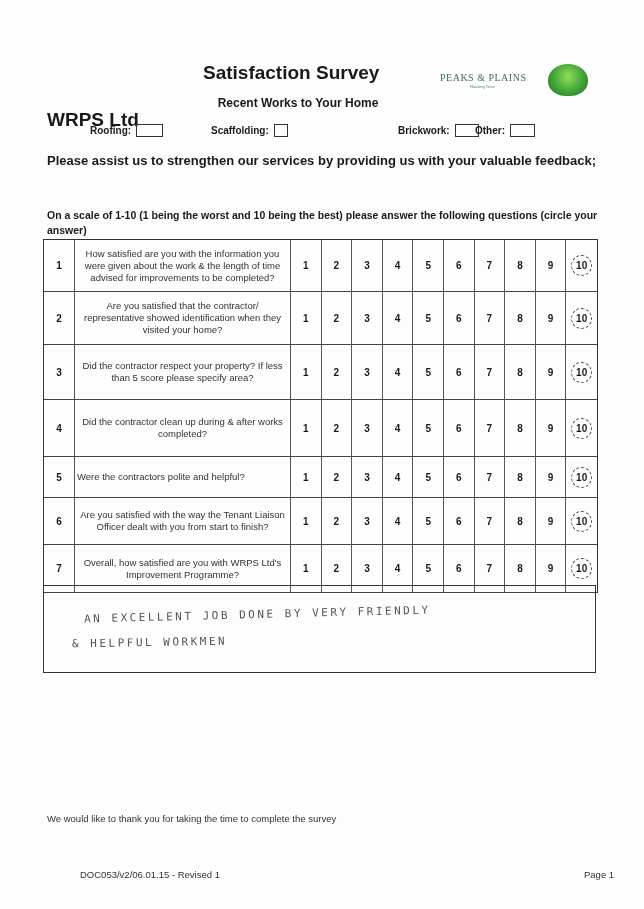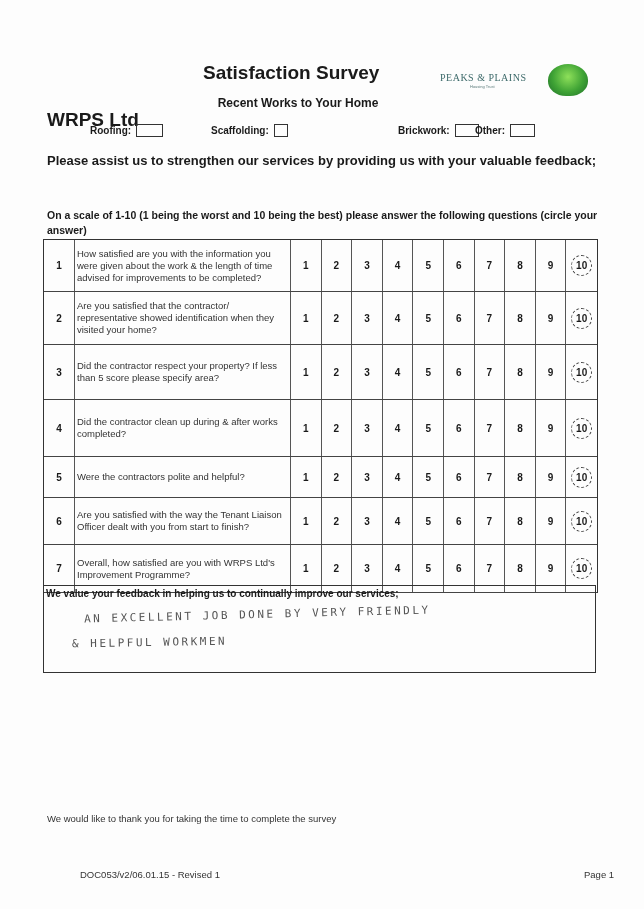--- a/index.html
+++ b/index.html
@@ -19,21 +19,21 @@
   .cat { top:124px; font-size:10px; font-weight:bold; display:flex; align-items:center; }
   .cat .box { display:inline-block; border:1.3px solid #333; height:11px; margin-left:5px; }
   .intro { left:47px; top:152px; width:560px; font-size:13px; font-weight:bold; line-height:18px; }
   .instr { left:47px; top:192px; width:560px; font-size:10.5px; font-weight:bold; line-height:15px;margin-top:16px; }
 
   .grid { left:43px; top:239px; width:553px; border:1.5px solid #333; border-bottom:none; }
   .row { display:flex; border-bottom:1.5px solid #444; }
   .cell { border-right:1.2px solid #555; display:flex; align-items:center; justify-content:center; font-size:10px; font-weight:bold; box-sizing:border-box; }
   .cell:last-child { border-right:none; }
   .num { width:31px; }
-  .q { width:216px; justify-content:flex-start; font-weight:normal; font-size:9.5px; line-height:12px; padding:1px 2px; text-align:left; color:#333; }
+  .q { width:216px; justify-content:flex-start; font-weight:normal; font-size:9.5px; line-height:12px; padding:1px 2px; text-align:center; color:#333; }
   .s { width:30.6px; }
   .circled { border:1.3px dashed #444; border-radius:50%; width:19px; height:19px; display:flex; align-items:center; justify-content:center; }
   .feedback { left:43px; top:585px; width:553px; height:88px; border:1.5px solid #333; box-sizing:border-box; }
   .fb-label { position:absolute; left:2px; top:2px; font-size:10px; font-weight:bold; }
   .hand { position:absolute; font-family:"DejaVu Sans Mono", monospace; font-size:11px; color:#555; letter-spacing:2.5px; }
   .thanks { left:47px; top:813px; font-size:9.5px; color:#333; }
   .footer-ref { left:44px; top:869px; font-size:9.5px; color:#333;padding-left:36px; }
   .footer-page { left:584px; top:869px; font-size:9.5px; color:#333; }
 </style>
 </head>
@@ -303,20 +303,19 @@
       <div class="cell s">
         <span>9</span>
       </div>
       <div class="cell s">
         <span class="circled">10</span>
       </div>
     </div>
   </div>
 
 <div class="abs feedback">
-  <span class="fb-label">We value your feedback in helping us to continually improve our services;</span>
   <span class="hand" style="left:40px; top:22px; transform:rotate(-1.5deg);">AN EXCELLENT JOB DONE BY VERY FRIENDLY</span>
   <span class="hand" style="left:28px; top:50px; transform:rotate(-1deg);">&amp; HELPFUL WORKMEN</span>
 </div>
 
 <div class="abs thanks">We would like to thank you for taking the time to complete the survey</div>
 <div class="abs footer-ref">DOC053/v2/06.01.15 - Revised 1</div>
 <div class="abs footer-page">Page 1</div>
 
 </body></html>

